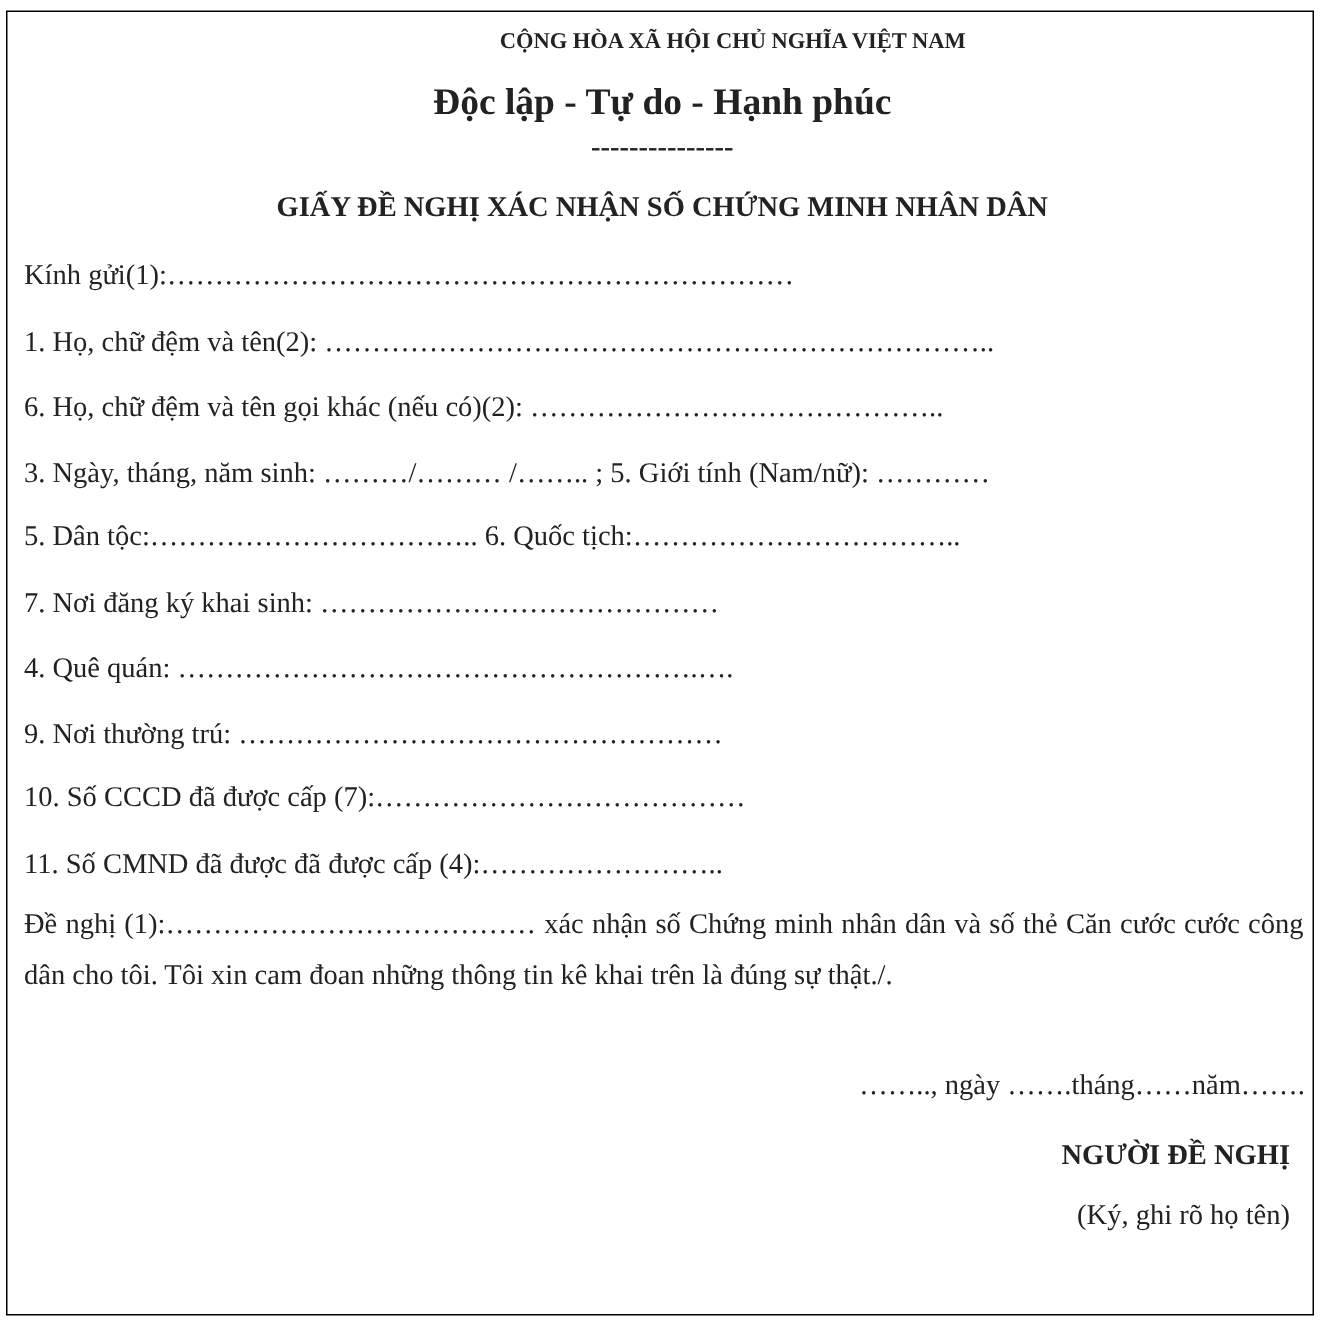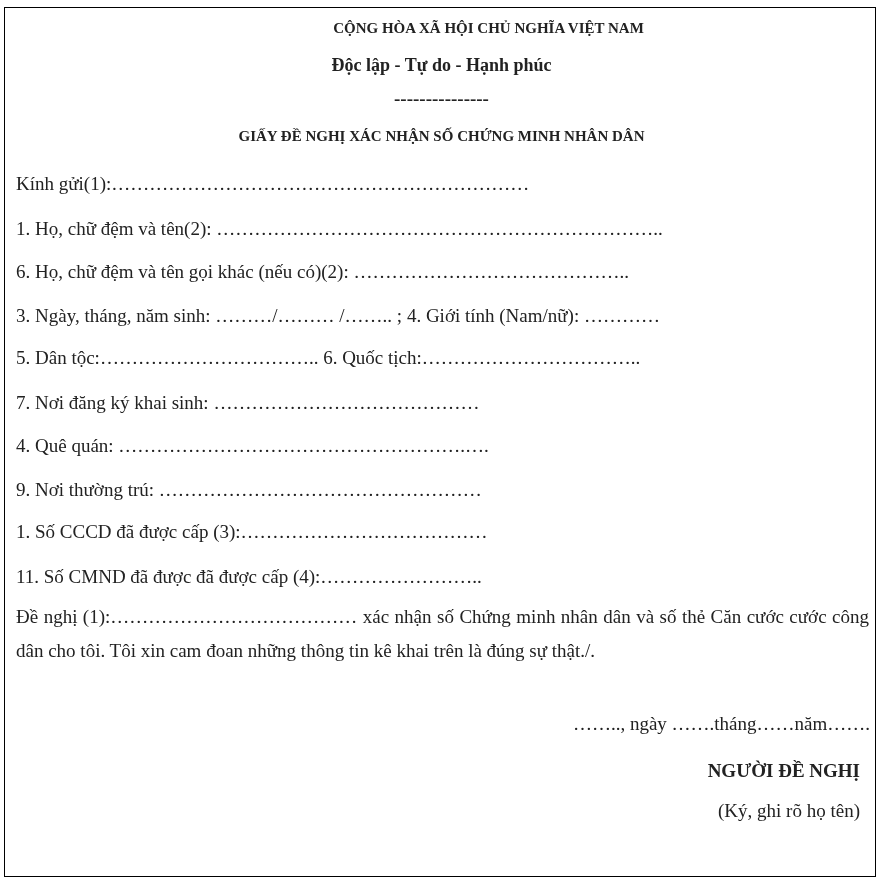--- a/index.html
+++ b/index.html
@@ -6,47 +6,47 @@
     body { width: 883px; height: 882px; position: relative; overflow: hidden; }
     .frame {
       position: absolute; left: 4px; top: 7px; width: 872px; height: 870px;
       border: 1.5px solid #000; box-sizing: border-box;
     }
     .doc { font-family: "Liberation Serif", serif; color: #222; font-size: 19px; }
     .line { position: absolute; white-space: nowrap; }
     .center { left: 0; width: 883px; text-align: center; }
     .bold { font-weight: bold; }
     .t1 { top: 20px; font-size: 15px; padding-left: 47px; }
-    .t2 { top: 55px; font-size: 18px; }
+    .t2 { top: 55px; font-size: 25px; }
     .t3 { top: 88px; font-size: 19px; }
-    .t4 { top: 128px; font-size: 15px; }
+    .t4 { top: 128px; font-size: 19px; }
     .fld { left: 16px; }
     .para { position: absolute; left: 16px; width: 853px; top: 600px; line-height: 34px; text-align: justify; }
     .right-block { position: absolute; left: 480px; width: 390px; text-align: right; }
   </style>
 </head>
 <body>
 
 <div class="frame"></div>
 
 <div class="doc">
   <div class="line center bold t1">CỘNG HÒA XÃ HỘI CHỦ NGHĨA VIỆT NAM</div>
   <div class="line center bold t2">Độc lập - Tự do - Hạnh phúc</div>
   <div class="line center bold t3">---------------</div>
   <div class="line center bold t4">GIẤY ĐỀ NGHỊ XÁC NHẬN SỐ CHỨNG MINH NHÂN DÂN</div>
 
   <div class="line fld" style="top:173px">Kính gửi(1):…………………………………………………………</div>
   <div class="line fld" style="top:218px">1. Họ, chữ đệm và tên(2): ……………………………………………………………..</div>
   <div class="line fld" style="top:261px">6. Họ, chữ đệm và tên gọi khác (nếu có)(2): ……………………………………..</div>
-  <div class="line fld" style="top:305px">3. Ngày, tháng, năm sinh: ………/……… /…….. ; 4. Giới tính (Nam/nữ): …………</div>
+  <div class="line fld" style="top:305px">3. Ngày, tháng, năm sinh: ………/……… /…….. ; 5. Giới tính (Nam/nữ): …………</div>
   <div class="line fld" style="top:347px">5. Dân tộc:…………………………….. 6. Quốc tịch:……………………………..</div>
   <div class="line fld" style="top:392px">7. Nơi đăng ký khai sinh: ……………………………………</div>
   <div class="line fld" style="top:435px">4. Quê quán: ……………………………………………….….</div>
   <div class="line fld" style="top:479px">9. Nơi thường trú: ……………………………………………</div>
-  <div class="line fld" style="top:521px">1. Số CCCD đã được cấp (3):…………………………………</div>
+  <div class="line fld" style="top:521px">10. Số CCCD đã được cấp (7):…………………………………</div>
   <div class="line fld" style="top:566px">11. Số CMND đã được đã được cấp (4):……………………..</div>
 
   <div class="para">Đề nghị (1):………………………………… xác nhận số Chứng minh nhân dân và số thẻ Căn cước cước công dân cho tôi. Tôi xin cam đoan những thông tin kê khai trên là đúng sự thật./.</div>
 
   <div class="right-block" style="top:713px">…….., ngày …….tháng……năm…….</div>
   <div class="right-block bold" style="top:760px; left:490px; width:370px;">NGƯỜI ĐỀ NGHỊ</div>
   <div class="right-block" style="top:800px; left:490px; width:370px;">(Ký, ghi rõ họ tên)</div>
 </div>
 
 </body></html>

